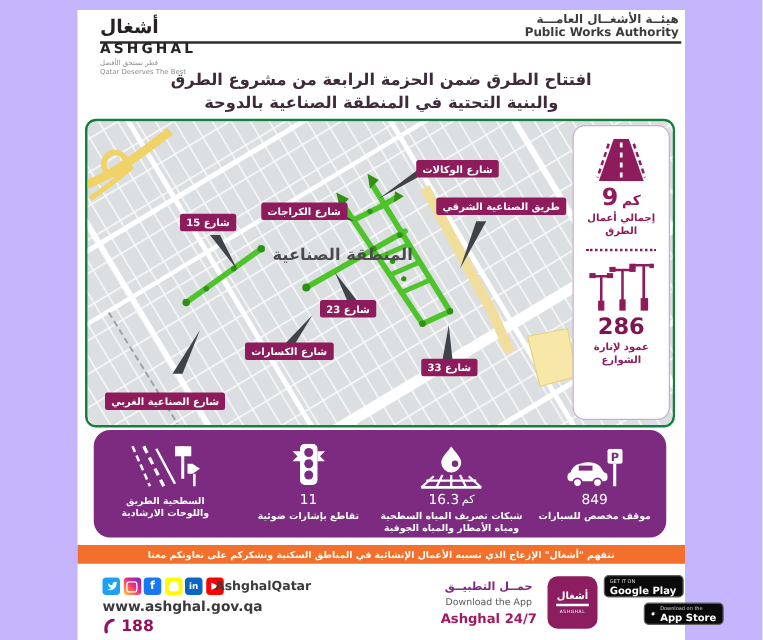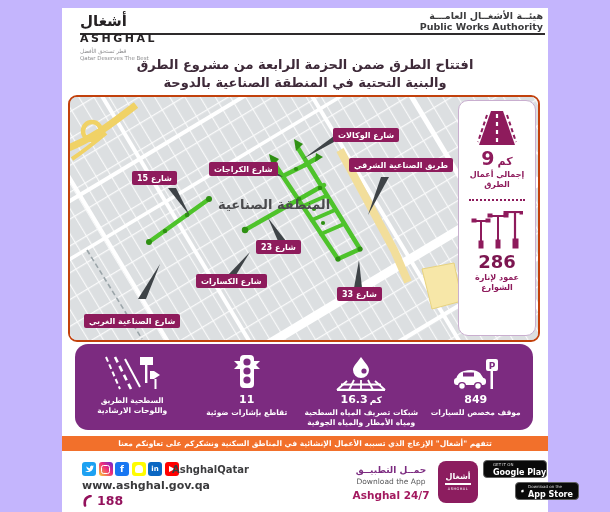--- a/index.html
+++ b/index.html
@@ -14,39 +14,39 @@
   .logo-tag-en{font-size:5.5px;color:#8d8d8f;margin-top:1px;}
   .rule{position:absolute;left:18px;top:25px;width:465px;height:2px;background:#2e2b2c;}
   .authority{position:absolute;right:5px;top:2px;text-align:right;color:#3b3b3d;}
   .authority .ar{font-size:9.5px;font-weight:bold;line-height:11px;}
   .authority .en{font-size:9.5px;font-weight:600;line-height:11px;}
 
   
   .title{position:absolute;left:0;top:48px;width:100%;text-align:center;color:#3e2a39;font-weight:bold;font-size:13px;line-height:17.5px;direction:rtl;}
 
   
-  .map-wrap{position:absolute;left:6px;top:87px;width:472px;height:247px;border:2px solid #c2410c;border-radius:9px;overflow:hidden;background:#dcdfe1;box-sizing:border-box;}
+  .map-wrap{position:absolute;left:6px;top:87px;width:472px;height:247px;border:2px solid #15803d;border-radius:9px;overflow:hidden;background:#dcdfe1;box-sizing:border-box;}
   .map-wrap svg{position:absolute;left:0;top:0;}
   .badge{position:absolute;background:#8e1b5c;color:#fff;font-size:8px;font-weight:bold;padding:2.5px 5px;border-radius:2px;white-space:nowrap;direction:rtl;line-height:9px;}
   .area-label{position:absolute;color:#4b4b4e;font-size:13px;font-weight:bold;white-space:nowrap;direction:rtl;margin-top:12px;}
 
   
   .stats-card{position:absolute;left:396px;top:92px;width:78px;height:236px;background:#fff;border:1.5px solid #c9aecf;border-radius:10px;box-sizing:border-box;display:flex;flex-direction:column;align-items:center;padding-top:10px;}
   .sc-val{display:flex;direction:ltr;align-items:baseline;gap:3px;color:#8e1b5c;margin-top:2px;}
   .sc-val .num{font-size:19px;font-weight:900;}
   .sc-val .unit{font-size:11px;font-weight:900;}
   .sc-num{font-size:18px;font-weight:900;color:#7c1650;margin-top:2px;}
   .sc-label{font-size:8px;font-weight:bold;color:#8e1b5c;text-align:center;direction:rtl;line-height:10px;width:60px;margin-top:1px;}
   .sc-dots{width:56px;border-top:2.5px dotted #8e1b5c;margin:9px 0 10px 0;}
 
   
   .metrics{position:absolute;left:13px;top:336px;width:458px;height:86px;background:#7c2b80;border-radius:13px;display:flex;flex-direction:row-reverse;align-items:flex-start;padding-top:9px;box-sizing:border-box;}
   .metric{flex:1;display:flex;flex-direction:column;align-items:center;color:#fff;}
   .m-icon{height:38px;display:flex;align-items:flex-end;justify-content:center;}
-  .m-val{display:flex;direction:ltr;align-items:center;gap:2px;font-size:11px;font-weight:700;margin-top:3px;line-height:12px;}
+  .m-val{display:flex;direction:ltr;align-items:center;gap:2px;font-size:11px;font-weight:400;margin-top:3px;line-height:12px;}
   .m-val .unit{font-size:9px;}
   .m-line{font-size:7.5px;font-weight:600;line-height:9.5px;direction:rtl;text-align:center;}
   .m-line.first{margin-top:2px;}
   .metric.no-num .m-line.first{margin-top:5px;}
 
   
   .notice{position:absolute;left:0;top:428px;width:100%;height:15px;background:#f2702b;color:#fff;font-size:7.5px;font-weight:bold;display:flex;align-items:center;justify-content:center;direction:rtl;}
 
   
   .social-row{position:absolute;left:20px;top:454px;display:flex;gap:2.5px;align-items:center;}
@@ -64,21 +64,21 @@
   .website{position:absolute;left:20px;top:471px;font-size:11px;font-weight:bold;color:#3a3a3c;}
   .phone{position:absolute;left:20px;top:485px;display:flex;align-items:center;gap:4px;color:#93115c;font-size:12.5px;font-weight:900;}
   .app-texts{position:absolute;left:288px;top:457px;width:82px;text-align:center;}
   .dl-ar{font-size:9px;font-weight:bold;color:#7c2b80;direction:rtl;letter-spacing:1px;}
   .dl-en{font-size:7.5px;color:#58585a;margin-top:2px;}
   .app-name{font-size:10.5px;font-weight:900;color:#a3195f;margin-top:3px;}
   .app-tile{position:absolute;left:376px;top:453px;width:40px;height:42px;background:#8c1d5f;border-radius:8px;display:flex;flex-direction:column;align-items:center;justify-content:center;color:#fff;}
   .tile-mark{font-size:8px;font-weight:900;line-height:8px;}
   .tile-bar{width:26px;height:2px;background:#fff;margin-top:2px;}
   .tile-sub{font-size:3.5px;margin-top:2px;letter-spacing:.5px;}
-  .store{position:absolute;left:421px;width:64px;height:18px;background:#0a0a0a;border:1px solid #5f5f5f;border-radius:4px;display:flex;align-items:center;padding:0 5px;box-sizing:border-box;color:#fff;gap:4px;}
+  .store{position:absolute;left:421px;width:64px;height:18px;background:#0a0a0a;border:1px solid #5f5f5f;border-radius:4px;display:flex;align-items:center;padding:0 5px;box-sizing:border-box;color:#fff;gap:4px;justify-content:flex-end;}
   .store.gp{top:452px;}
   .store.as{top:474px;margin-left:32px;}
   .store .txt{display:flex;flex-direction:column;line-height:6px;}
   .store .tag{font-size:4px;color:#ddd;}
   .store .nm{font-size:8px;font-weight:bold;margin-top:1.5px;white-space:nowrap;}
 </style>
 </head>
 <body>
 
 <div class="stage">
@@ -171,21 +171,21 @@
           <polygon points="208,144 216,144 198,121"></polygon>
           <polygon points="158,178 166,178 180,155"></polygon>
           <polygon points="284,191 292,191 289,163"></polygon>
           <polygon points="68,202 76,202 90,167"></polygon>
         </g>
       </svg>
 
       <div class="badge" style="left:263px;top:31px;">شارع الوكالات</div>
       <div class="badge" style="left:279px;top:61px;">طريق الصناعية الشرقي</div>
       <div class="badge" style="left:139px;top:65px;">شارع الكراجات</div>
-      <div class="badge" style="left:62px;top:74px;">شارع 15</div>
+      <div class="badge" style="left:74px;top:74px;">شارع 15</div>
       <div class="badge" style="left:186px;top:143px;">شارع 23</div>
       <div class="badge" style="left:126px;top:177px;">شارع الكسارات</div>
       <div class="badge" style="left:267px;top:190px;">شارع 33</div>
       <div class="badge" style="left:14px;top:217px;">شارع الصناعية الغربي</div>
       <div class="area-label" style="left:148px;top:88px;">المنطقة الصناعية</div>
       <div class="area-label" style="left:98px;top:231px;">الصناعية الجديدة</div>
     </div>
 
     <div class="stats-card">
       <svg width="44" height="34" viewBox="0 0 44 34">

